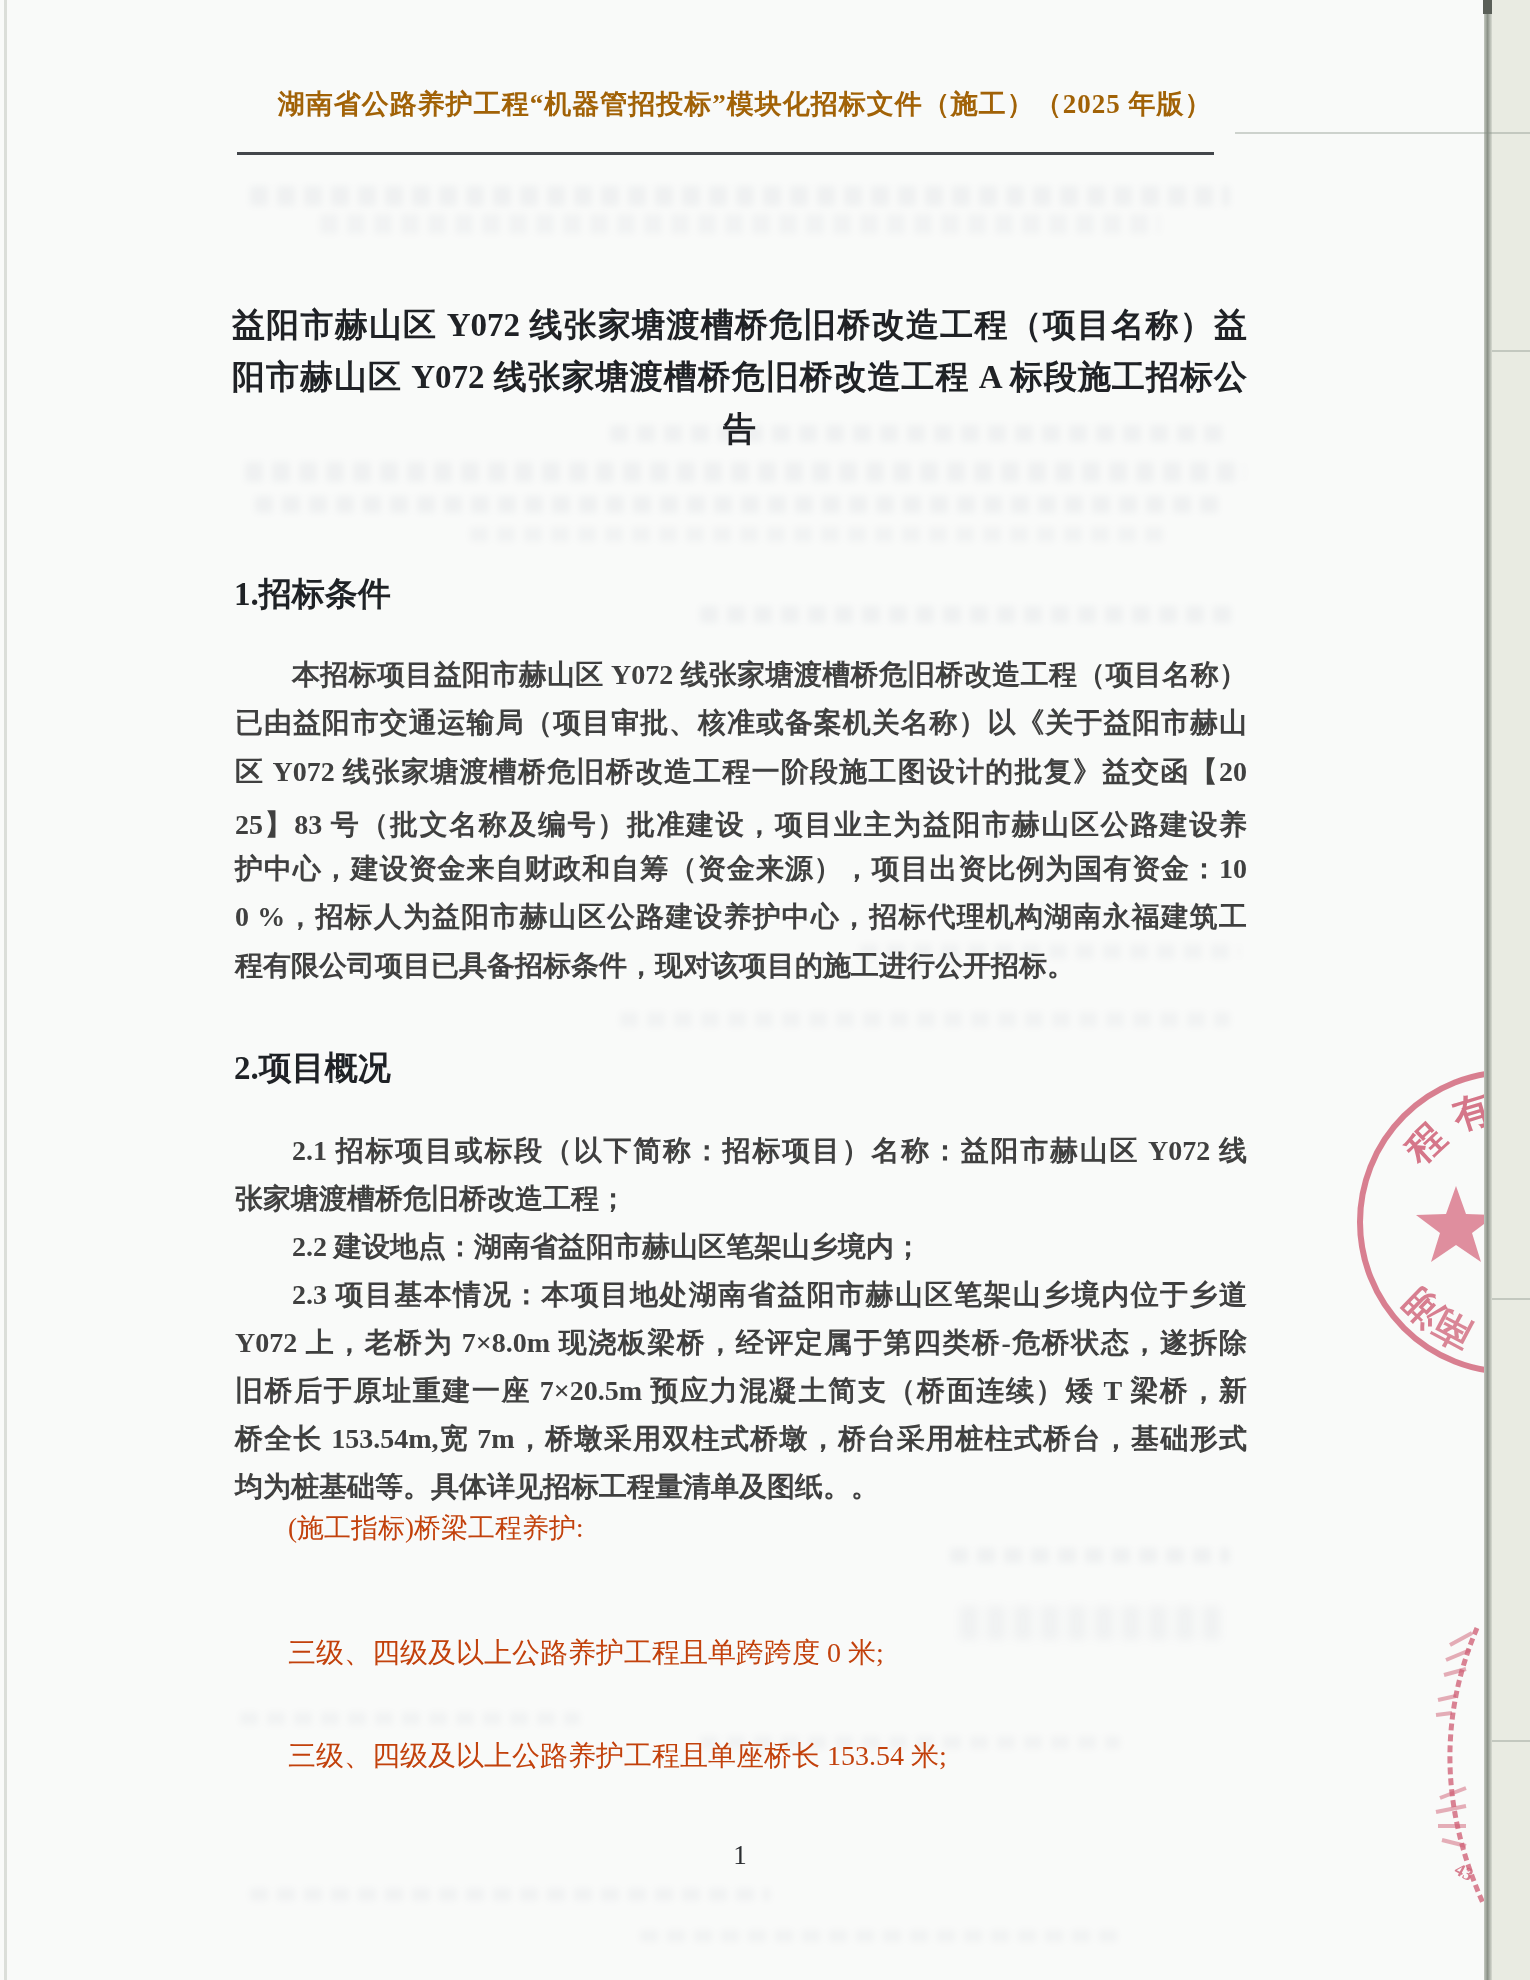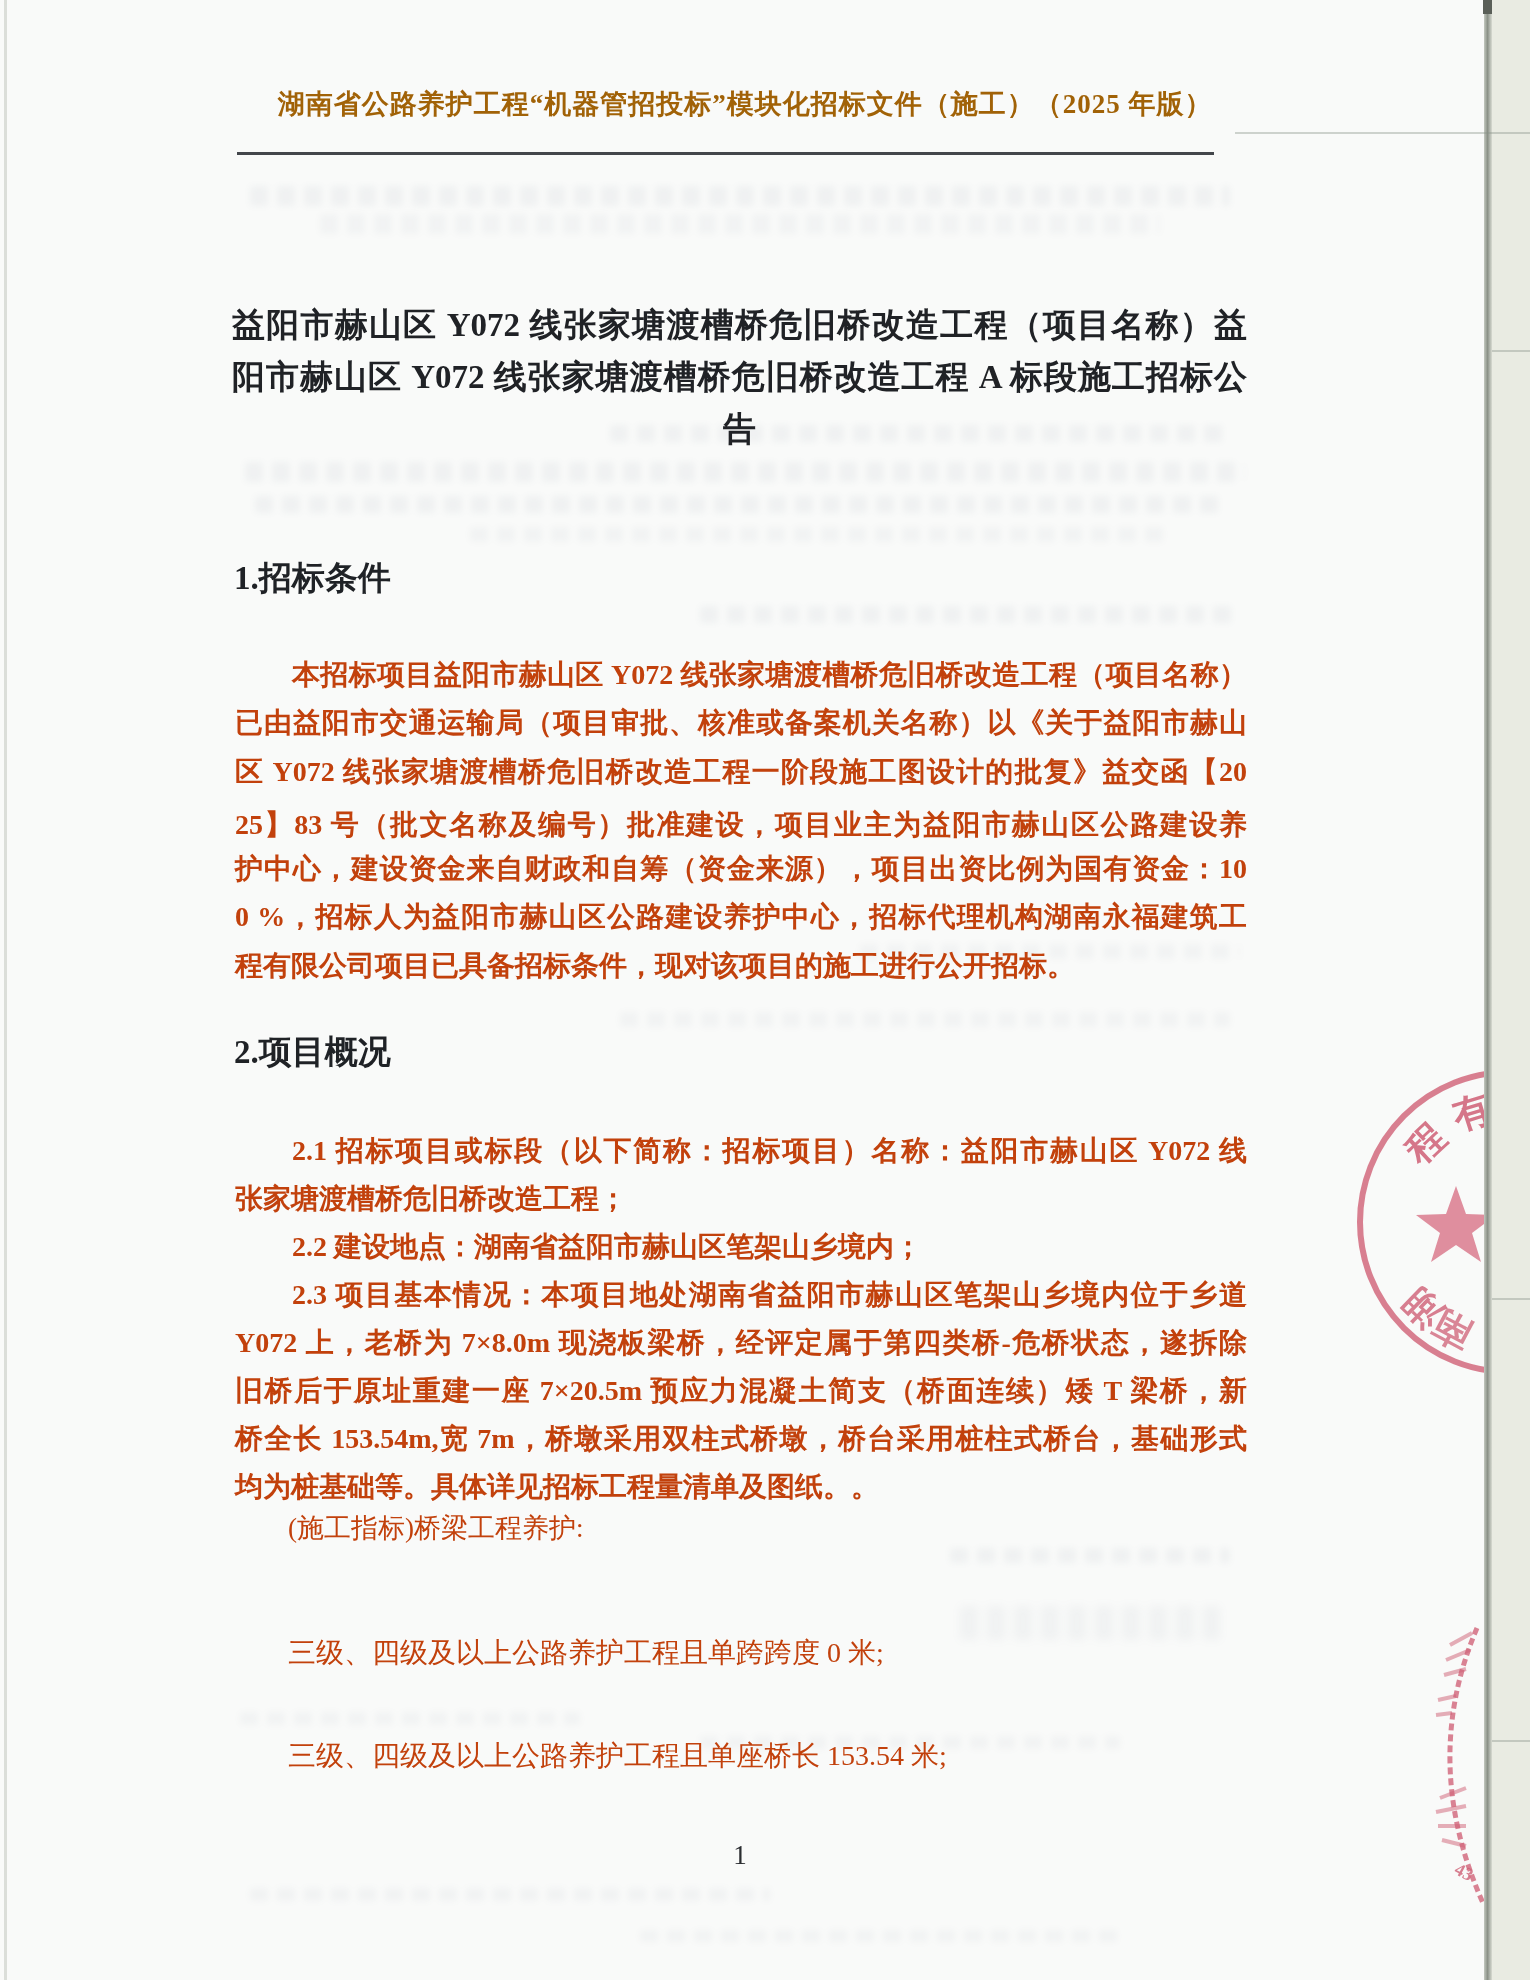--- a/index.html
+++ b/index.html
@@ -22,25 +22,25 @@
     font-size:27px;font-weight:700;text-align:center;letter-spacing:1px;white-space:nowrap;color:#a16207;
   }
   .rule{position:absolute;left:237px;top:152px;width:977px;height:3px;background:#43464b;}
   .title-line{
     position:absolute;left:232px;width:1015px;height:48px;
     font-size:33px;font-weight:700;color:#202226;
     text-align:justify;text-align-last:justify;line-height:44px;
   }
   .title-line.center{text-align:center;text-align-last:center;}
   .h-sec{
-    position:absolute;left:234px;font-size:33px;font-weight:700;color:#1f2226;white-space:nowrap;
+    position:absolute;left:234px;font-size:33px;font-weight:700;color:#1f2226;white-space:nowrap;margin-top:16px;
   }
   .bline{
     position:absolute;left:235px;width:1012px;height:44px;
-    font-size:28px;font-weight:700;color:#c2410c;line-height:40px;
+    font-size:28px;font-weight:700;color:#404040;line-height:40px;
   }
   .j{text-align:justify;text-align-last:justify;}
   .ind{text-indent:57px;}
   .small{
     position:absolute;left:288px;font-size:28px;font-weight:400;color:#c2410c;white-space:nowrap;
   }
   .pagenum{
     position:absolute;left:700px;top:1840px;width:80px;text-align:center;
     font-size:27px;font-weight:400;color:#2b2d31;
   }

